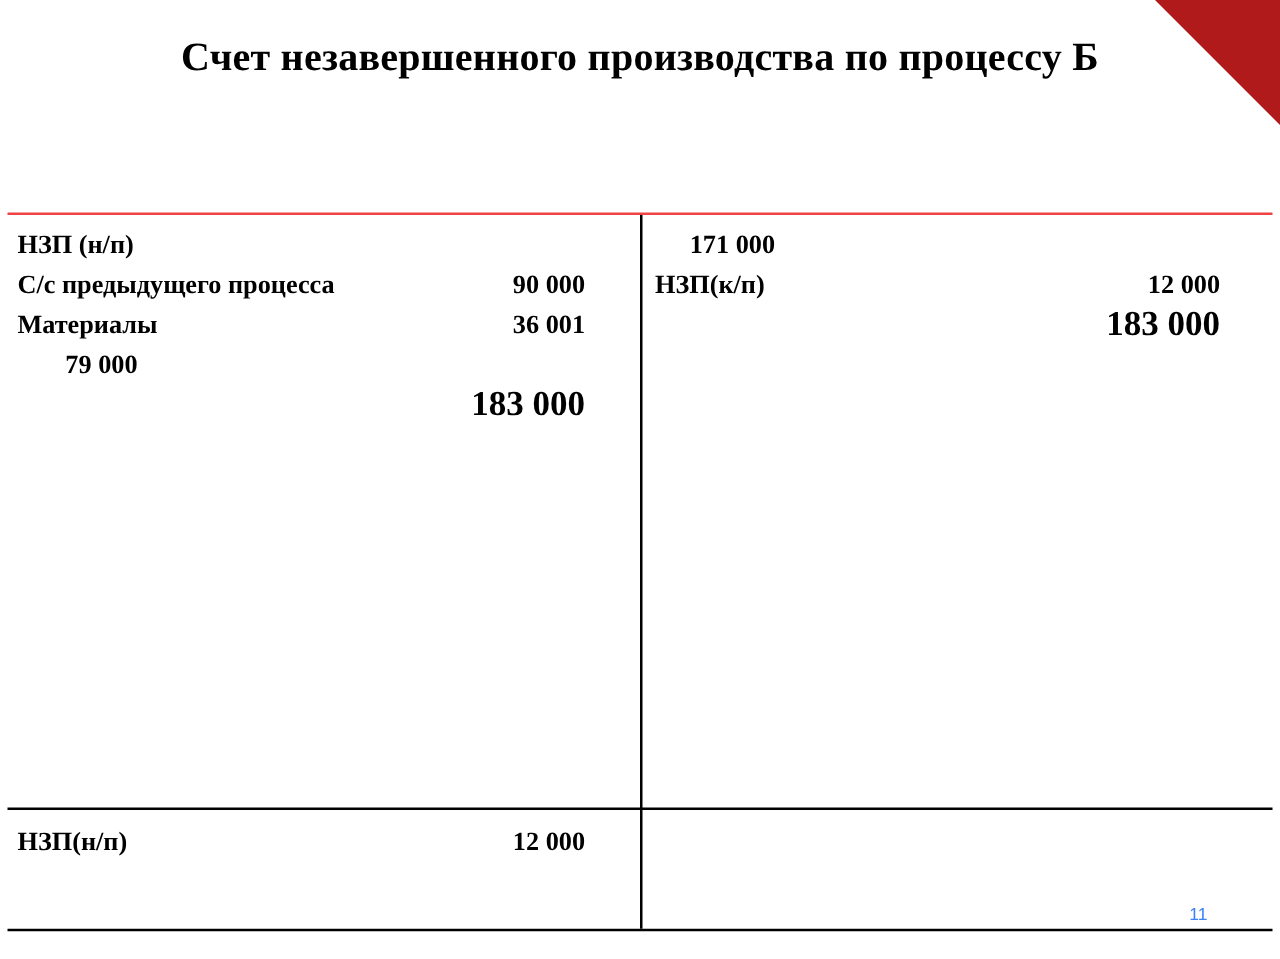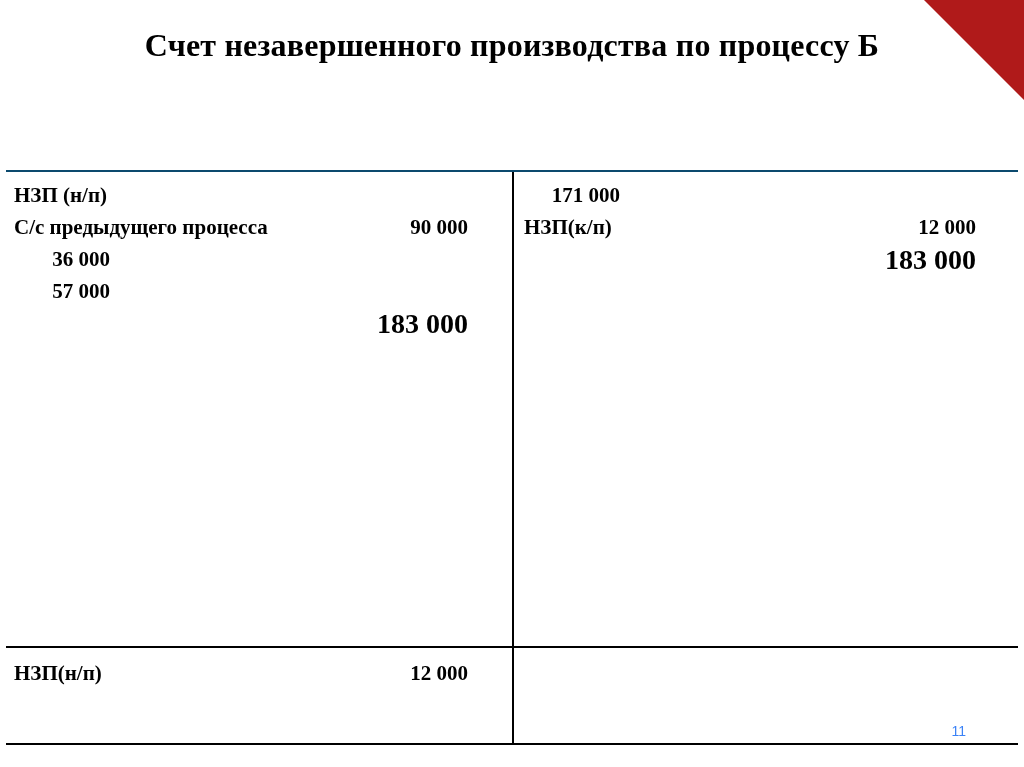--- a/index.html
+++ b/index.html
@@ -42,21 +42,21 @@
     box-sizing: border-box;
   }
 
   
   .t-account {
     position: absolute;
     left: 6px;
     top: 170px;
     width: 1012px;
     height: 575px;
-    border-top: 2px solid #0c4a6e;
+    border-top: 2px solid #ef4444;
     border-bottom: 2px solid #000;
     box-sizing: border-box;
   }
   .t-account .vline {
     position: absolute;
     left: 506px;
     top: 0;
     width: 0;
     height: 100%;
     border-left: 2px solid #000;
@@ -132,24 +132,25 @@
   <div class="side left">
     <div class="row">
       <span class="lbl">НЗП (н/п)</span>
       <span class="val"></span>
     </div>
     <div class="row">
       <span class="lbl">С/с предыдущего процесса</span>
       <span class="val">90 000</span>
     </div>
     <div class="row">
-      <span class="val">36 000</span>
+      <span class="lbl">Материалы</span>
+      <span class="val">36 001</span>
     </div>
     <div class="row">
-      <span class="val">57 000</span>
+      <span class="val">79 000</span>
     </div>
     <div class="total-row">183 000</div>
   </div>
 
   <div class="side right">
     <div class="row">
       <span class="val">171 000</span>
     </div>
     <div class="row">
       <span class="lbl">НЗП(к/п)</span>

